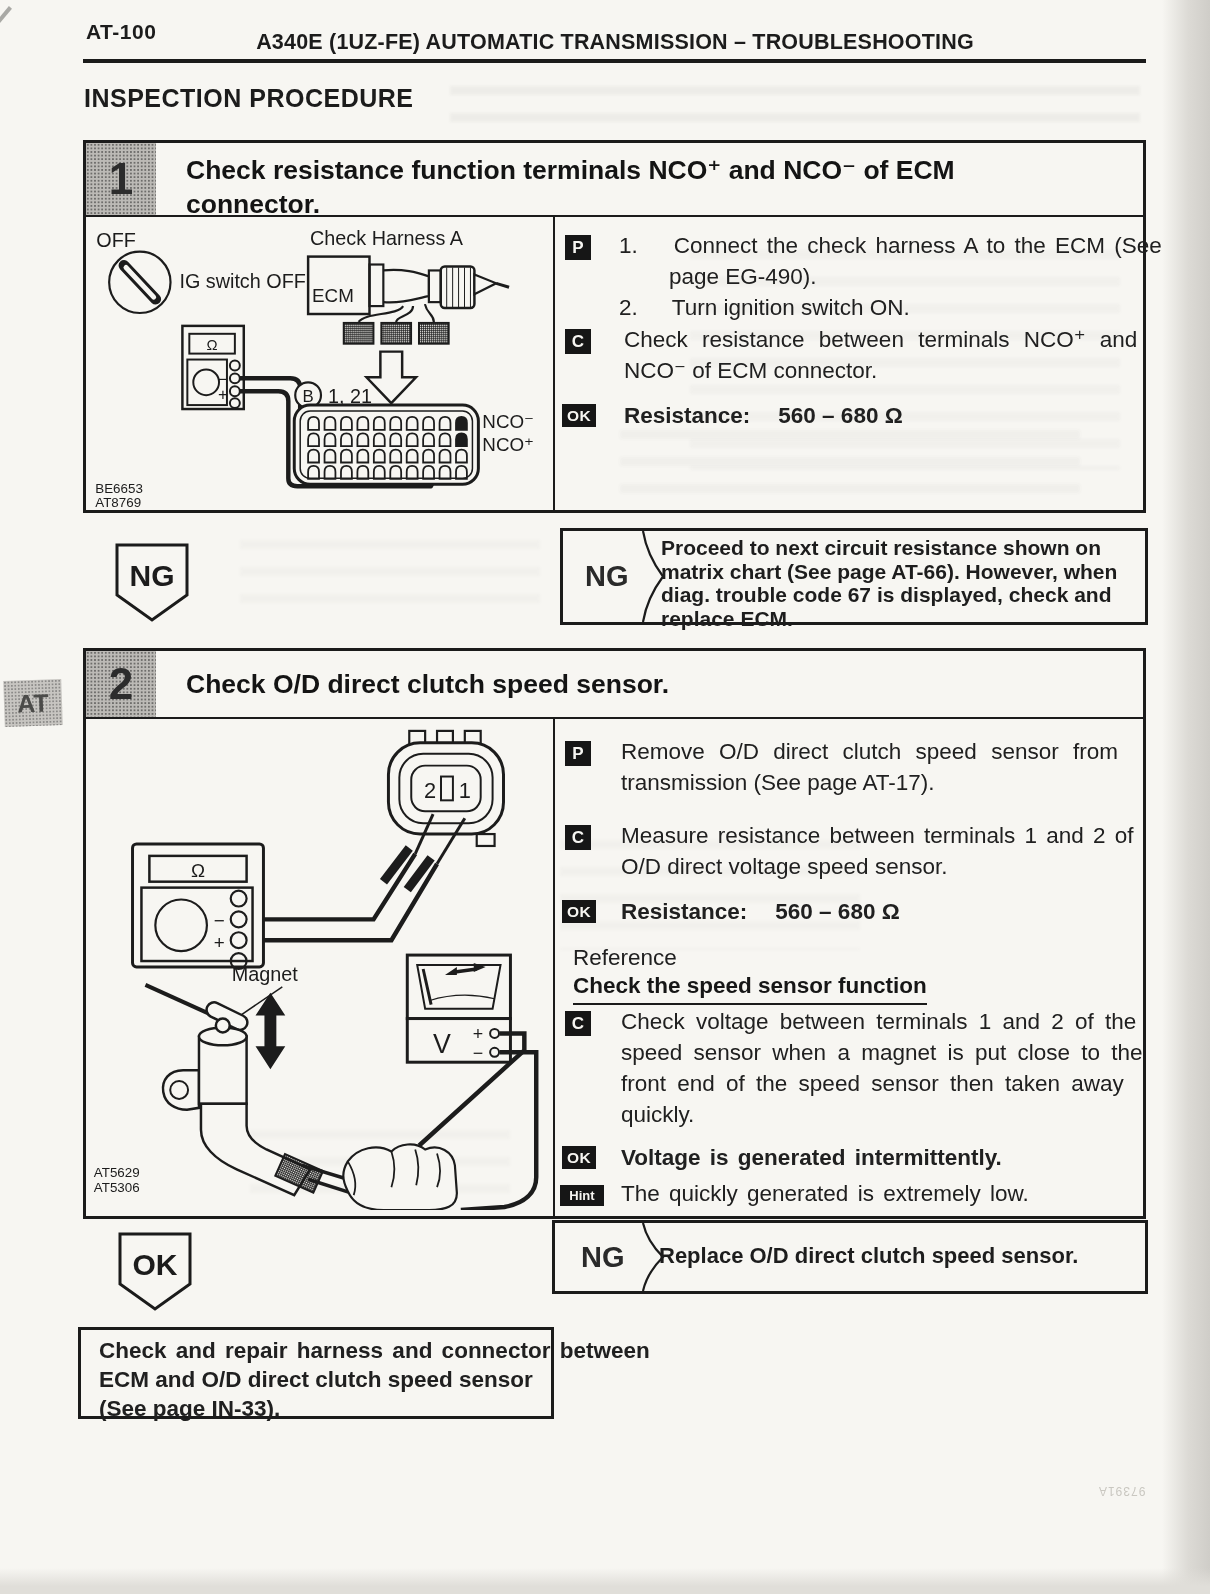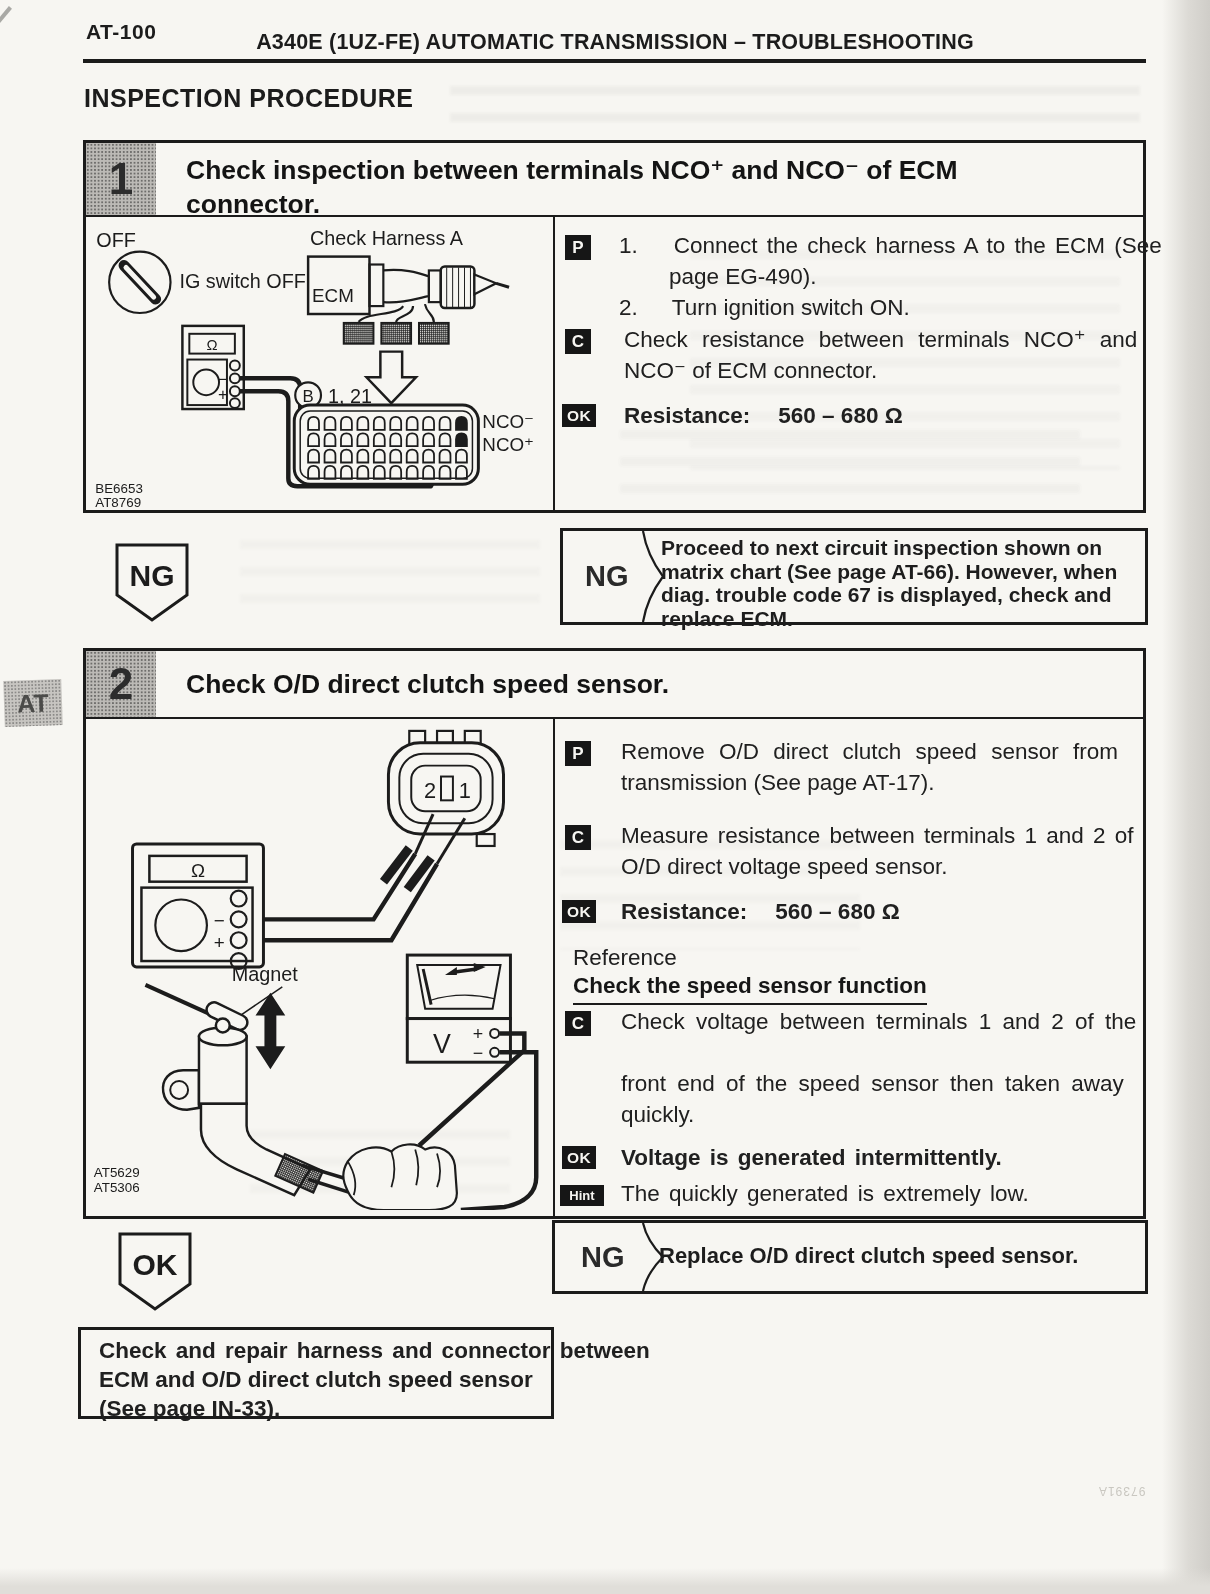--- a/index.html
+++ b/index.html
@@ -86,21 +86,21 @@
   <div class="abs doctitle" style="left:180px;top:30px;width:870px;">A340E (1UZ-FE) AUTOMATIC TRANSMISSION – TROUBLESHOOTING</div>
   <div class="abs headrule" style="left:83px;top:59px;width:1063px;"></div>
   <div class="abs sectiontitle" style="left:84px;top:84px;">INSPECTION PROCEDURE</div>
 
   <div class="abs sidetab" style="left:4px;top:680px;width:58px;height:46px;">AT</div>
 
   <div class="abs stepbox" style="left:83px;top:140px;width:1057px;height:367px;">
     <div class="stepheader" style="height:72px;">
       <div class="numcell" style="height:72px;">1</div>
       <div class="steptitle" style="top:10px;">
-        <div>Check inspection between terminals NCO⁺ and NCO⁻ of ECM</div>
+        <div>Check resistance function terminals NCO⁺ and NCO⁻ of ECM</div>
         <div>connector.</div>
       </div>
     </div>
     <div class="vdivider" style="left:467px;top:74px;"></div>
 
     <div class="abs" style="left:0;top:74px;width:467px;height:273px;">
       <svg width="467" height="293" viewBox="0 0 467 296">
         <defs>
           <pattern id="hatch1" width="4" height="4" patternUnits="userSpaceOnUse">
             <path d="M0,0.5 H4 M0,2.5 H4 M0.5,0 V4 M2.5,0 V4" stroke="#1c1c1c" stroke-width="0.8"></path>
@@ -221,21 +221,21 @@
   <svg class="pent" style="left:115px;top:543px;" width="74" height="80" viewBox="0 0 74 80">
     <polygon points="2,2 72,2 72,52 37,77 2,52" fill="none" stroke="#1b1b1b" stroke-width="3"></polygon>
     <text x="37" y="43" text-anchor="middle" font-size="30" font-weight="bold">NG</text>
   </svg>
   <div class="abs ngbox" style="left:560px;top:528px;width:582px;height:91px;">
     <div class="nglabel" style="left:22px;top:29px;">NG</div>
     <svg class="abs" style="left:76px;top:0;" width="30" height="91" viewBox="0 0 30 91">
       <path d="M4,0 Q8,24 24,45.5 Q8,67 4,91" fill="none" stroke="#1b1b1b" stroke-width="2.2"></path>
     </svg>
     <div class="ngtext" style="left:98px;top:5px;font-size:21px;line-height:23.5px;">
-      <div>Proceed to next circuit inspection shown on</div>
+      <div>Proceed to next circuit resistance shown on</div>
       <div>matrix chart (See page AT-66). However, when</div>
       <div>diag. trouble code 67 is displayed, check and</div>
       <div>replace ECM.</div>
     </div>
   </div>
 
   <div class="abs stepbox" style="left:83px;top:648px;width:1057px;height:565px;">
     <div class="stepheader" style="height:66px;">
       <div class="numcell" style="height:66px;">2</div>
       <div class="steptitle" style="top:16px;">Check O/D direct clutch speed sensor.</div>
@@ -341,20 +341,21 @@
       <div class="bodyline" style="left:66px;top:133px;">O/D direct voltage speed sensor.</div>
 
       <div class="badge ok" style="left:7px;top:181px;">OK</div>
       <div class="bodyline b" style="left:66px;top:178px;"><span>Resistance:</span><span class="gapval">560 – 680 Ω</span></div>
 
       <div class="bodyline refhead" style="left:18px;top:224px;text-align:center;">Reference</div>
       <div class="bodyline reftitle" style="left:18px;top:252px;">Check the speed sensor function</div>
 
       <div class="badge c" style="left:10px;top:292px;">C</div>
       <div class="bodyline w5" style="left:66px;top:288px;">Check voltage between terminals 1 and 2 of the</div>
+      <div class="bodyline w5" style="left:66px;top:319px;">speed sensor when a magnet is put close to the</div>
       <div class="bodyline w5" style="left:66px;top:350px;">front end of the speed sensor then taken away</div>
       <div class="bodyline" style="left:66px;top:381px;">quickly.</div>
 
       <div class="badge ok" style="left:7px;top:427px;">OK</div>
       <div class="bodyline b w3" style="left:66px;top:424px;">Voltage is generated intermittently.</div>
 
       <div class="badge hint" style="left:5px;top:466px;">Hint</div>
       <div class="bodyline w3" style="left:66px;top:460px;">The quickly generated is extremely low.</div>
     </div>
   </div>

